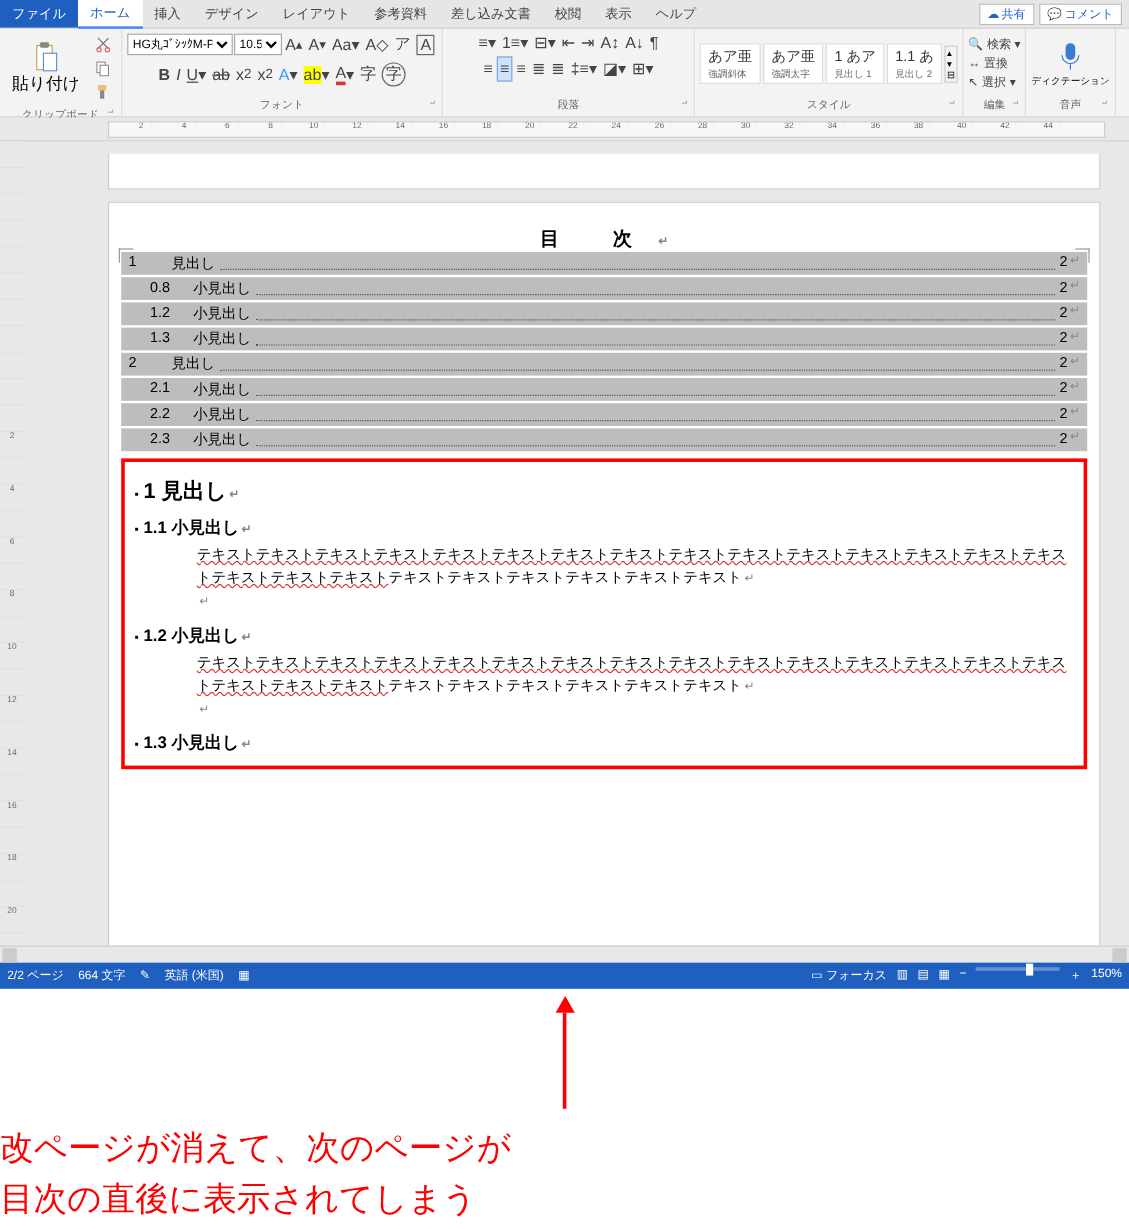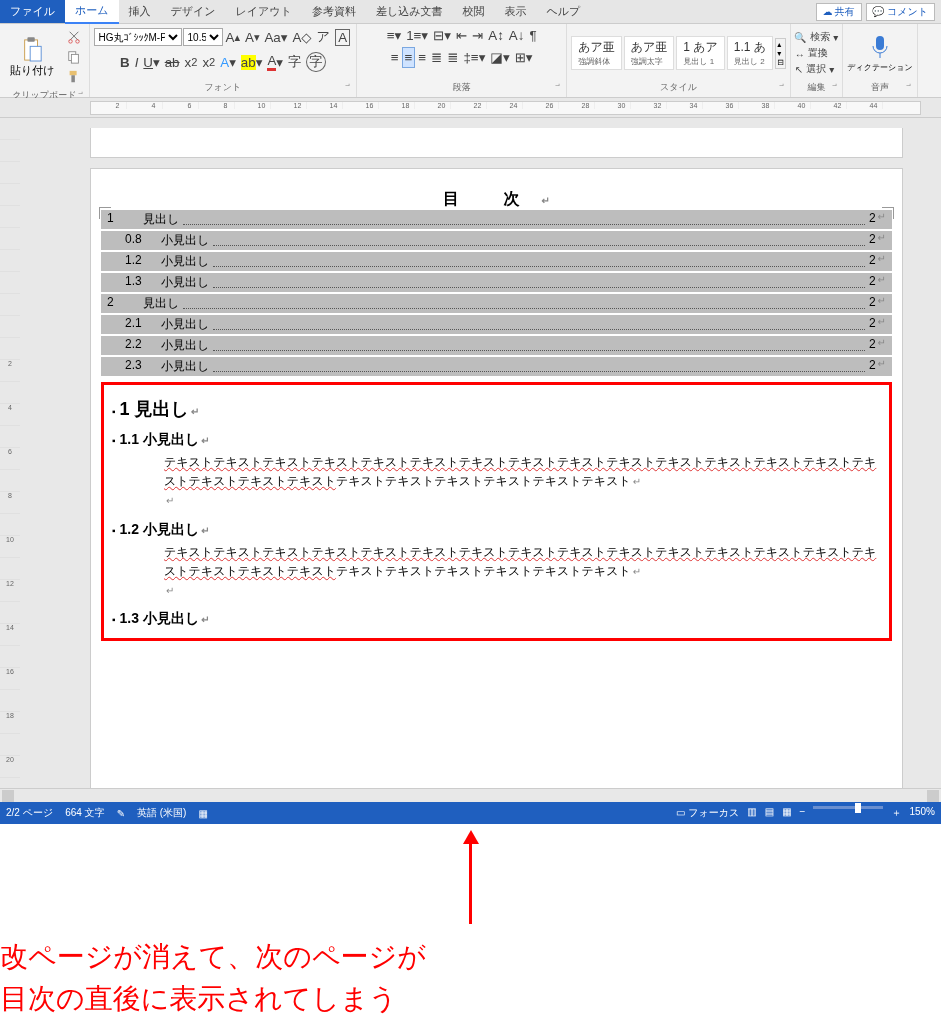--- a/index.html
+++ b/index.html
@@ -38,21 +38,21 @@
 
 .edit-col { display: flex; flex-direction: column; gap: 2px; font-size: 10px; }
 .edit-item { display: flex; align-items: center; gap: 3px; color: #444; }
 
 
 .ruler-wrap { background: #e8e8e8; height: 20px; position: relative; border-bottom: 1px solid #ccc; }
 .ruler { position: absolute; left: 90px; right: 20px; top: 3px; height: 14px; background: #f8f8f8; border: 1px solid #ccc; font-size: 7px; color: #666; overflow: hidden; white-space: nowrap; }
 .ruler span { display: inline-block; width: 18px; text-align: center; border-right: 1px solid #eee; }
 
 
-.docarea { background: #e8e8e8; position: relative; padding: 10px 18px 0 0; height: 670px; overflow: hidden; }
+.docarea { background: #e8e8e8; position: relative; padding: 10px 4px 0 0; height: 670px; overflow: hidden; }
 .vruler { position: absolute; left: 0; top: 0; bottom: 0; width: 20px; background: #e8e8e8; font-size: 7px; color: #666; }
 .vruler div { height: 22px; text-align: center; border-bottom: 1px solid #e0e0e0; }
 .page { background: #fff; margin-left: 90px; margin-right: 20px; min-height: 640px; border: 1px solid #ccc; padding: 20px 0 0 0; position: relative; }
 .page-prev { background: #fff; margin-left: 90px; margin-right: 20px; height: 30px; border: 1px solid #ccc; border-top: none; margin-bottom: 10px; }
 .corner { position: absolute; width: 12px; height: 12px; border: 1px solid #999; }
 .corner.tl { top: 38px; left: 8px; border-right: none; border-bottom: none; }
 .corner.tr { top: 38px; right: 8px; border-left: none; border-bottom: none; }
 
 
 .toc-title { text-align: center; font-size: 16px; font-weight: bold; letter-spacing: 20px; padding-left: 20px; }
@@ -121,21 +121,21 @@
   <div class="ribbon">
 
     <div class="rgroup">
       <div class="rgroup-body">
         <div class="clip-paste">
           <svg class="icon" style="width:22px;height:26px" viewBox="0 0 24 28">
               <rect x="4" y="3" width="14" height="22" fill="#fff" stroke="#c89b4a"></rect>
               <rect x="7" y="0" width="8" height="5" rx="1" fill="#888"></rect>
               <rect x="10" y="10" width="12" height="16" fill="#fff" stroke="#5a8fd6"></rect>
             </svg>
-          <span style="font-size:11px">貼り付け</span>
+          <span style="font-size:14px">貼り付け</span>
         </div>
         <div class="clip-small">
           <button class="rbtn">
               <svg class="icon" viewBox="0 0 16 16">
                 <path d="M3 2l10 10M13 2L3 12" stroke="#666" fill="none"></path>
                 <circle cx="4" cy="13" r="2" fill="none" stroke="#d55"></circle>
                 <circle cx="12" cy="13" r="2" fill="none" stroke="#d55"></circle>
               </svg>
             </button>
           <button class="rbtn">

